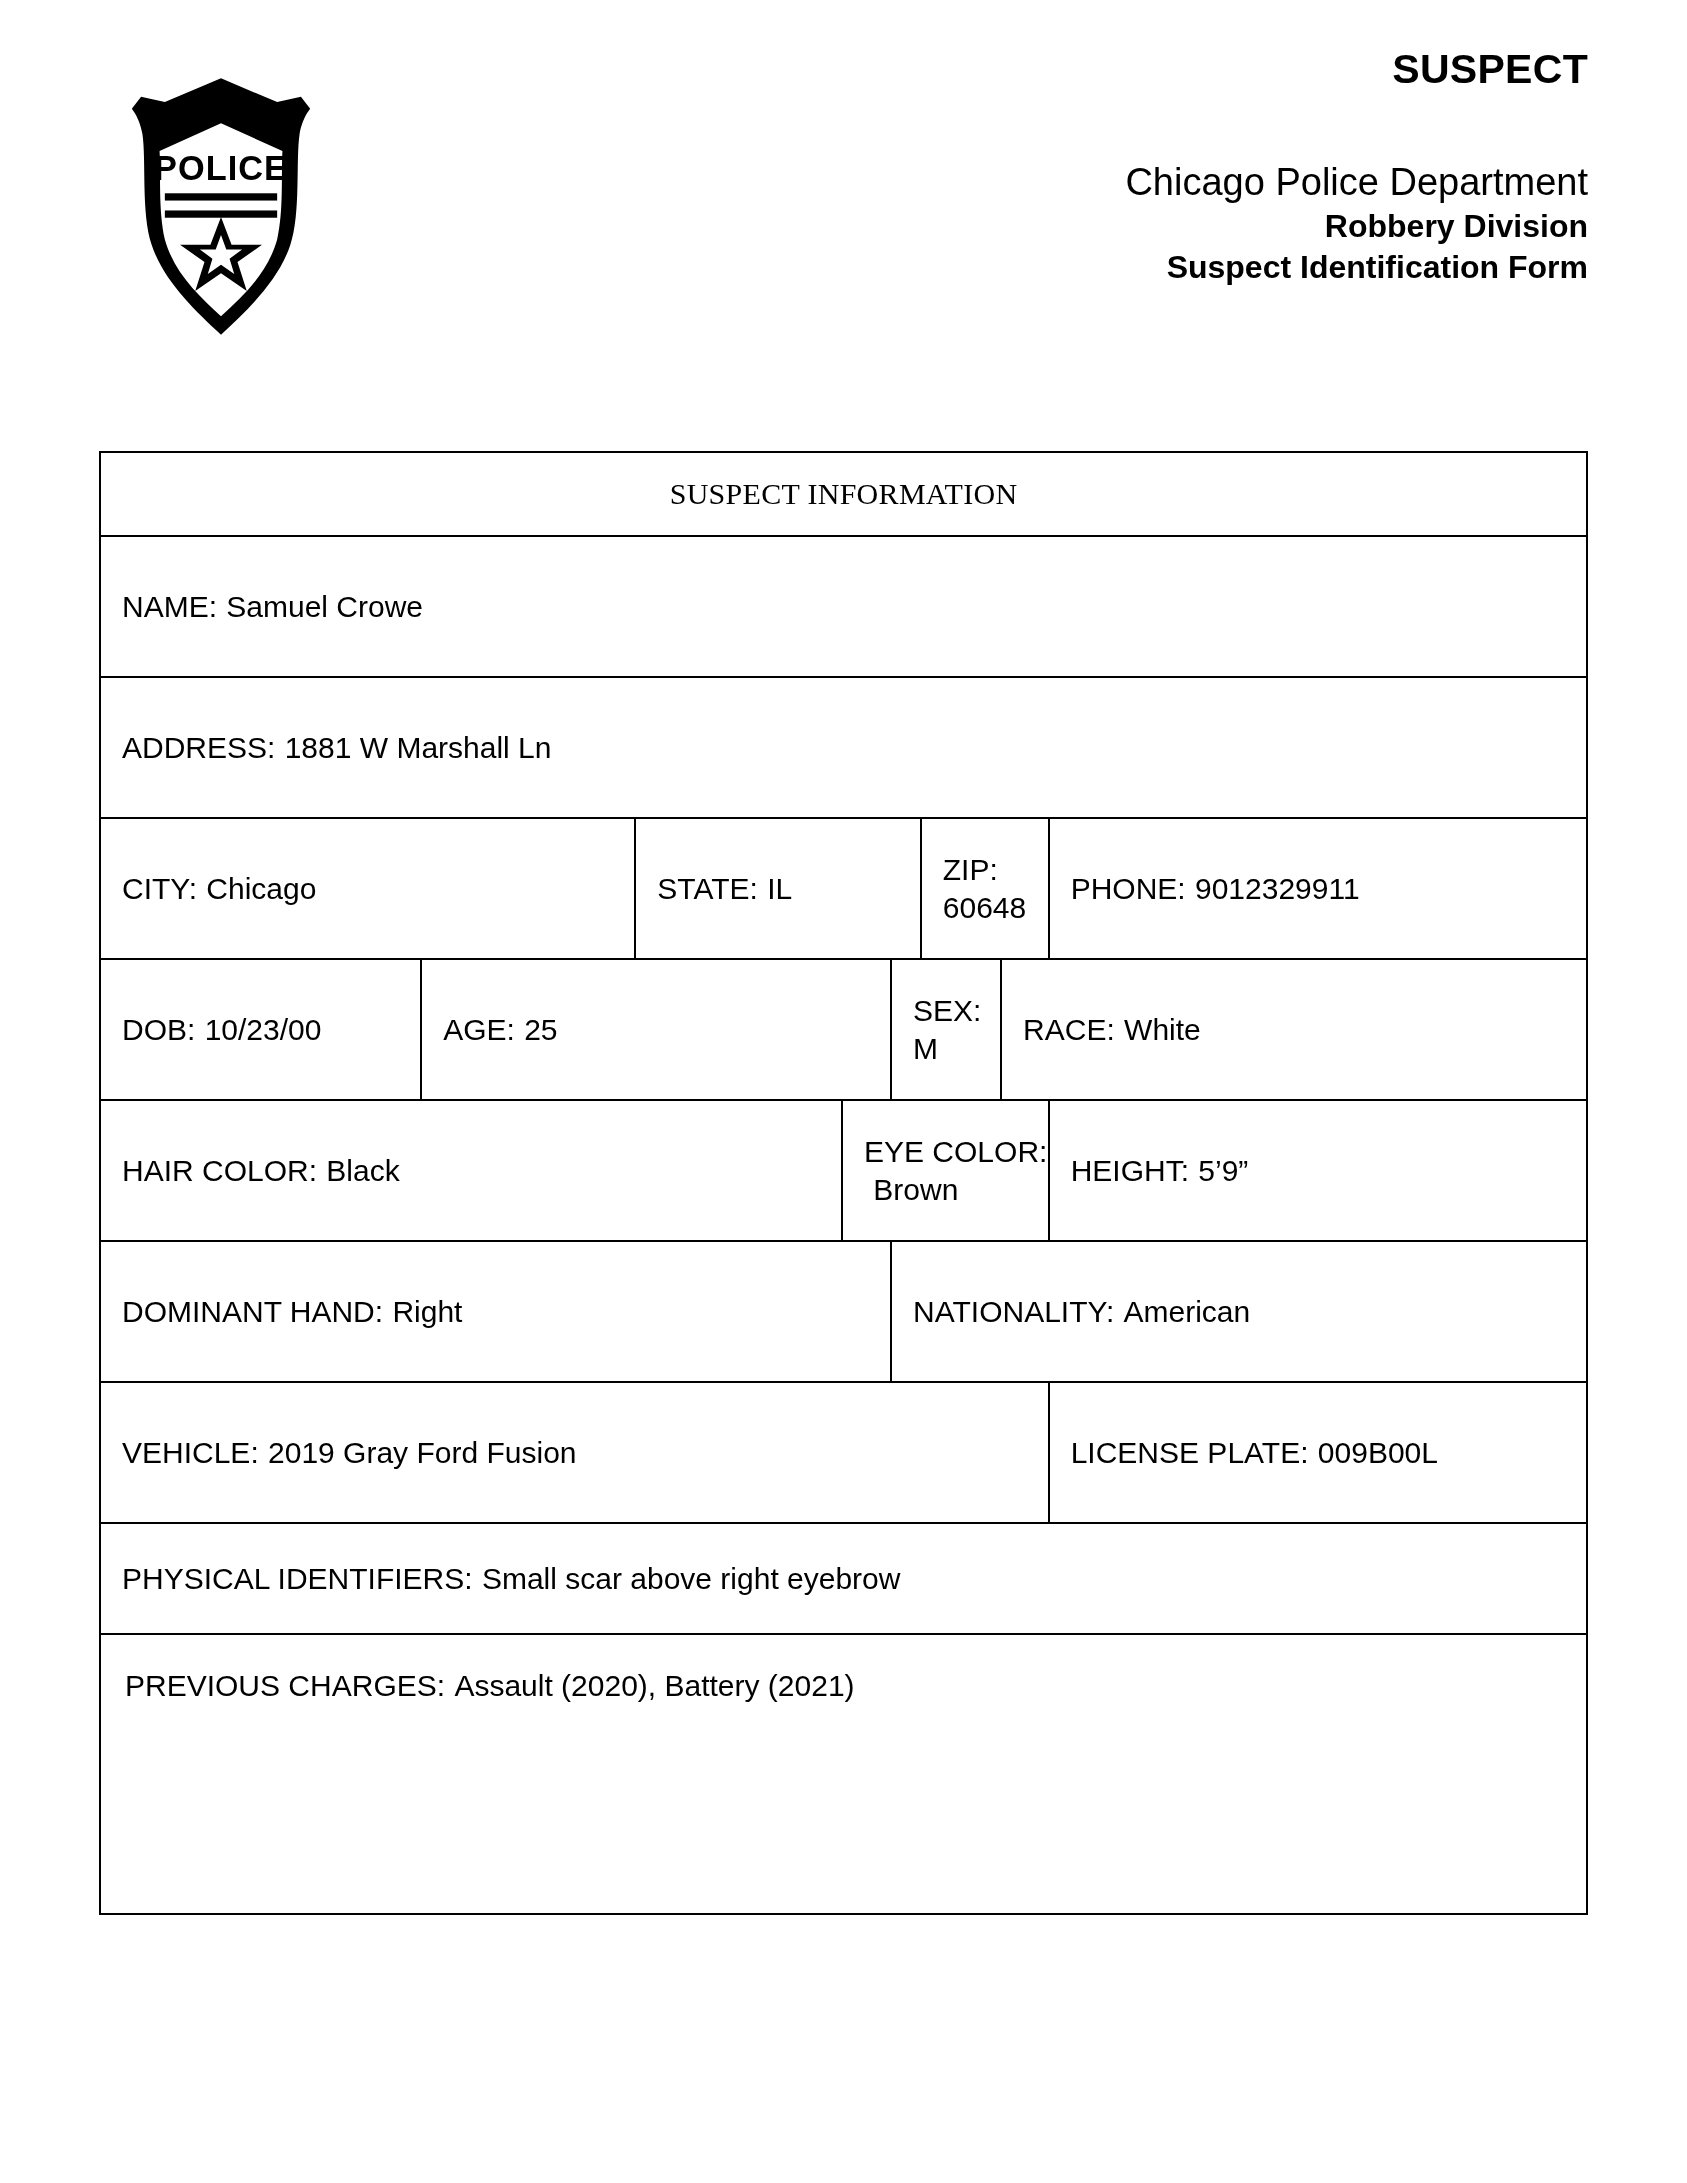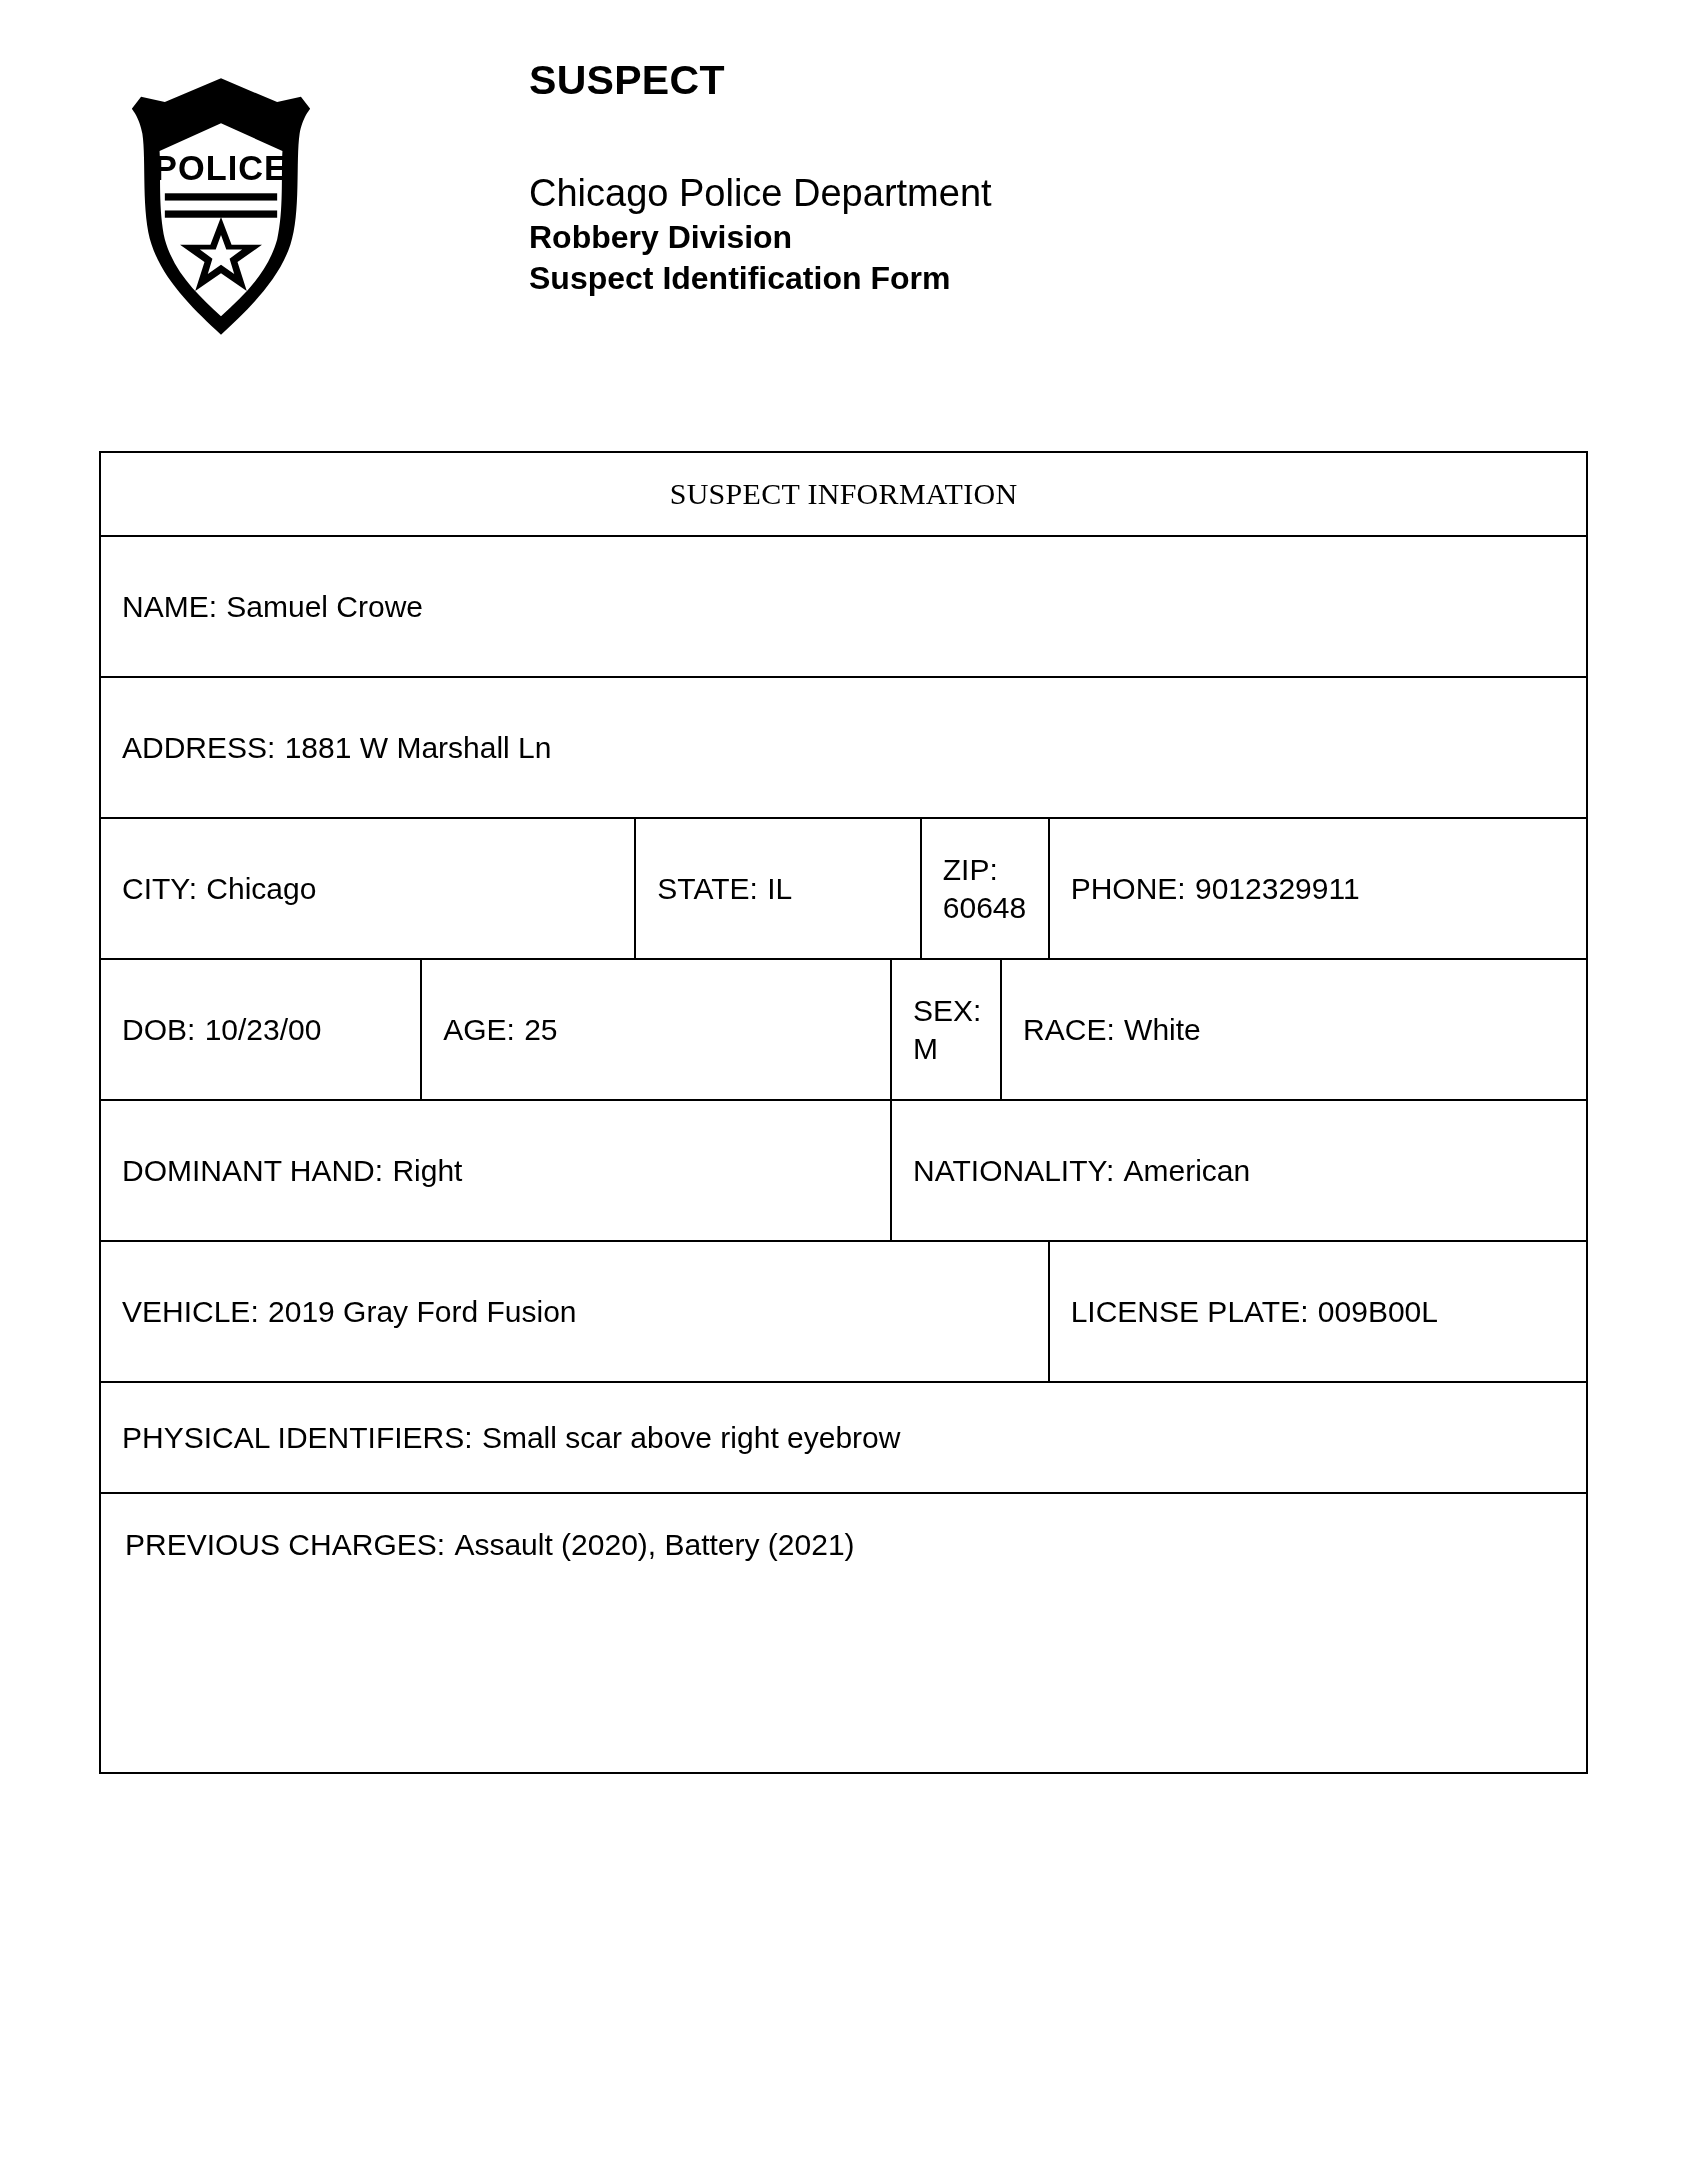--- a/index.html
+++ b/index.html
@@ -34,21 +34,22 @@
     left: 13.2px;
     top: 34px;
     width: 218px;
     height: 265px;
   }
   .badge svg { display: block; width: 100%; height: 100%; }
 
   .header-text {
     position: absolute;
     right: 0px;
-    top: 15px;
+    top: 4px;
+    text-align: right;
     width: 1059px;
   }
   .doc-kind {
     font-size: 41px;
     font-weight: bold;
     letter-spacing: 0.3px;
     line-height: 50px;
     margin: 0 0 64px 0;
   }
   .dept-name {
@@ -194,20 +195,31 @@
         <span class="lbl">AGE:</span><span class="gap"></span><span class="val">25</span>
       </td>
       <td colspan="2">
         <span class="lbl">SEX:</span><span class="gap"></span><span class="val">M</span>
       </td>
       <td colspan="5">
         <span class="lbl">RACE:</span><span class="gap"></span><span class="val">White</span>
       </td>
     </tr>
 
+    <tr class="row-tall">
+      <td colspan="4">
+        <span class="lbl">HAIR COLOR:</span><span class="gap"></span><span class="val">Black</span>
+      </td>
+      <td colspan="5">
+        <span class="lbl">EYE COLOR:</span><span class="gap"></span><span class="val">Brown</span>
+      </td>
+      <td colspan="3">
+        <span class="lbl">HEIGHT:</span><span class="gap"></span><span class="val">5’9”</span>
+      </td>
+    </tr>
 
     <tr class="row-tall">
       <td colspan="5">
         <span class="lbl">DOMINANT HAND:</span><span class="gap"></span><span class="val">Right</span>
       </td>
       <td colspan="7">
         <span class="lbl">NATIONALITY:</span><span class="gap"></span><span class="val">American</span>
       </td>
     </tr>
 

